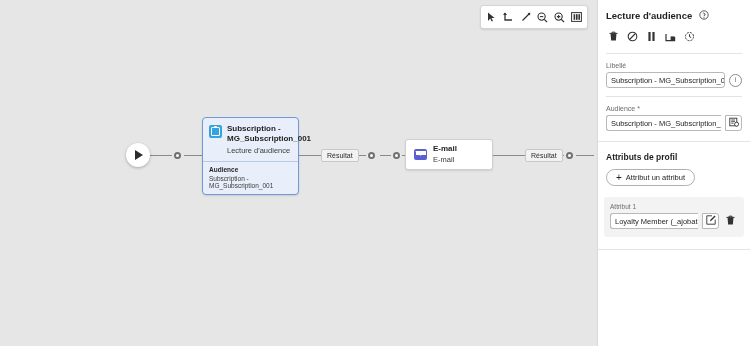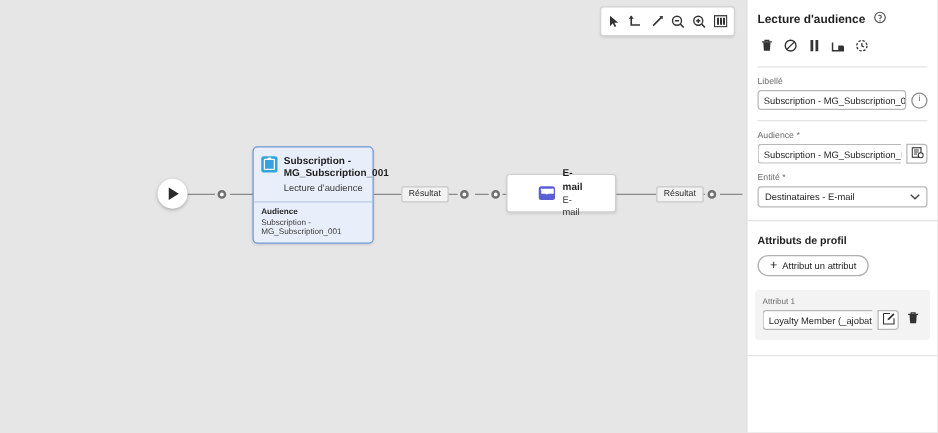--- a/index.html
+++ b/index.html
@@ -119,21 +119,21 @@
 
   
   .node-email{
     position:absolute;left:405px;top:139px;
     width:88px;height:31px;
     background:#ffffff;
     border:1px solid #cfcfcf;
     border-radius:3px;
     box-sizing:border-box;
     display:flex;align-items:center;gap:6px;
-    padding:0 25px;
+    padding:0 8px;
     cursor:pointer;
     box-shadow:0 1px 2px rgba(0,0,0,.10);
   }
   .mail-ico{
     width:13px;height:11px;flex:0 0 13px;
     background:#5b5fd6;border-radius:2px;position:relative;
   }
   .mail-ico::after{
     content:"";position:absolute;left:1.5px;top:2px;
     width:10px;height:0;
@@ -438,34 +438,20 @@
                 <rect x="0.8" y="1.2" width="7" height="7.6" stroke="#333" stroke-width="0.9" fill="none"></rect>
                 <path d="M2.2 3 H6 M2.2 4.6 H6 M2.2 6.2 H4.6" stroke="#333" stroke-width="0.8"></path>
                 <circle cx="7.6" cy="7.2" r="2" stroke="#333" stroke-width="0.9" fill="#fff"></circle>
               </svg>
           </span>
         </div>
       </div>
     </div>
 
     
-    <div class="field">
-      <div class="field-label">
-        <span>Entité</span>
-        <span class="req">*</span>
-      </div>
-      <div class="select">
-        <span>Destinataires - E-mail</span>
-        <span>
-          <svg width="8" height="5" viewBox="0 0 8 5">
-              <path d="M0.6 0.8 L4 4 L7.4 0.8" stroke="#444" stroke-width="1.1" fill="none"></path>
-            </svg>
-        </span>
-      </div>
-    </div>
 
     <div class="panel-sep" style="margin:10px 0 0 0;"></div>
 
     
     <div class="sec-title">Attributs de profil</div>
 
     <div class="add-btn">
       <span class="plus">+</span>
       <span>Attribut un attribut</span>
     </div>

